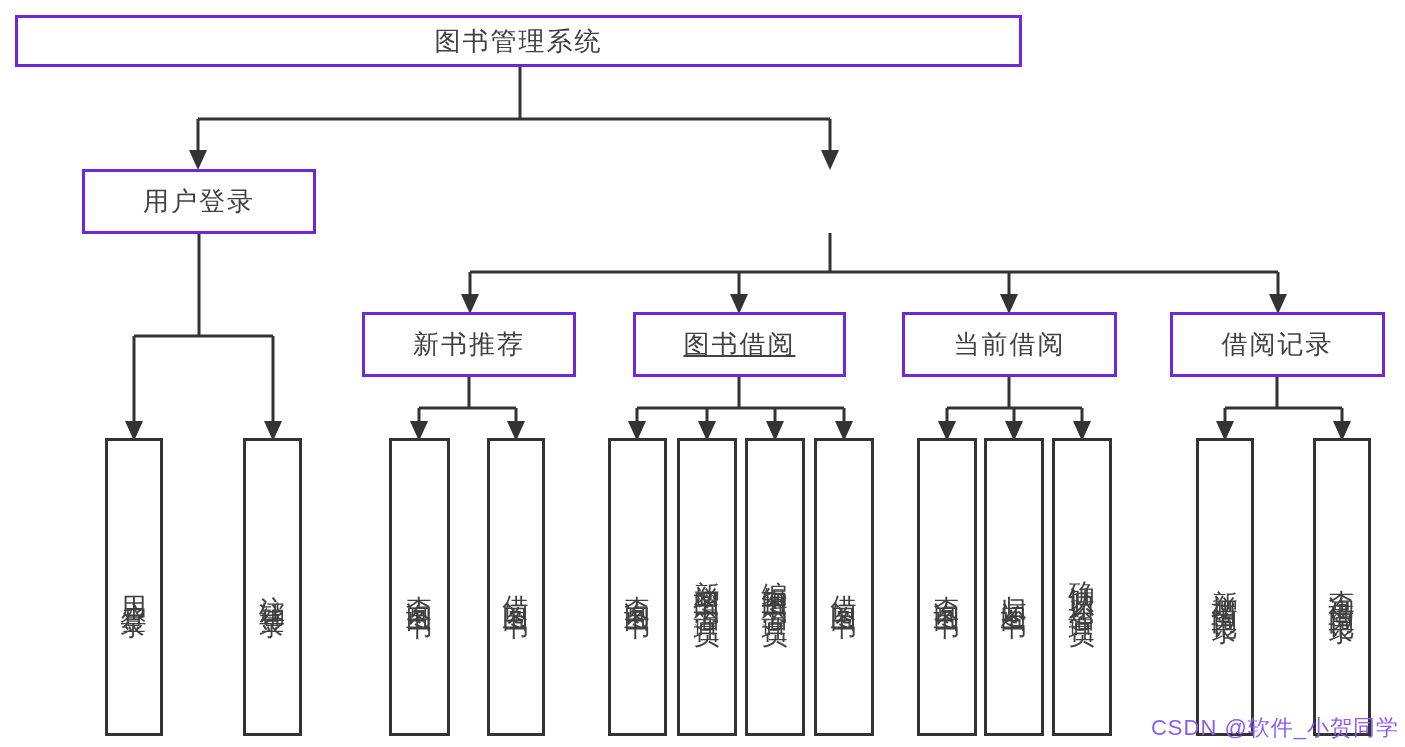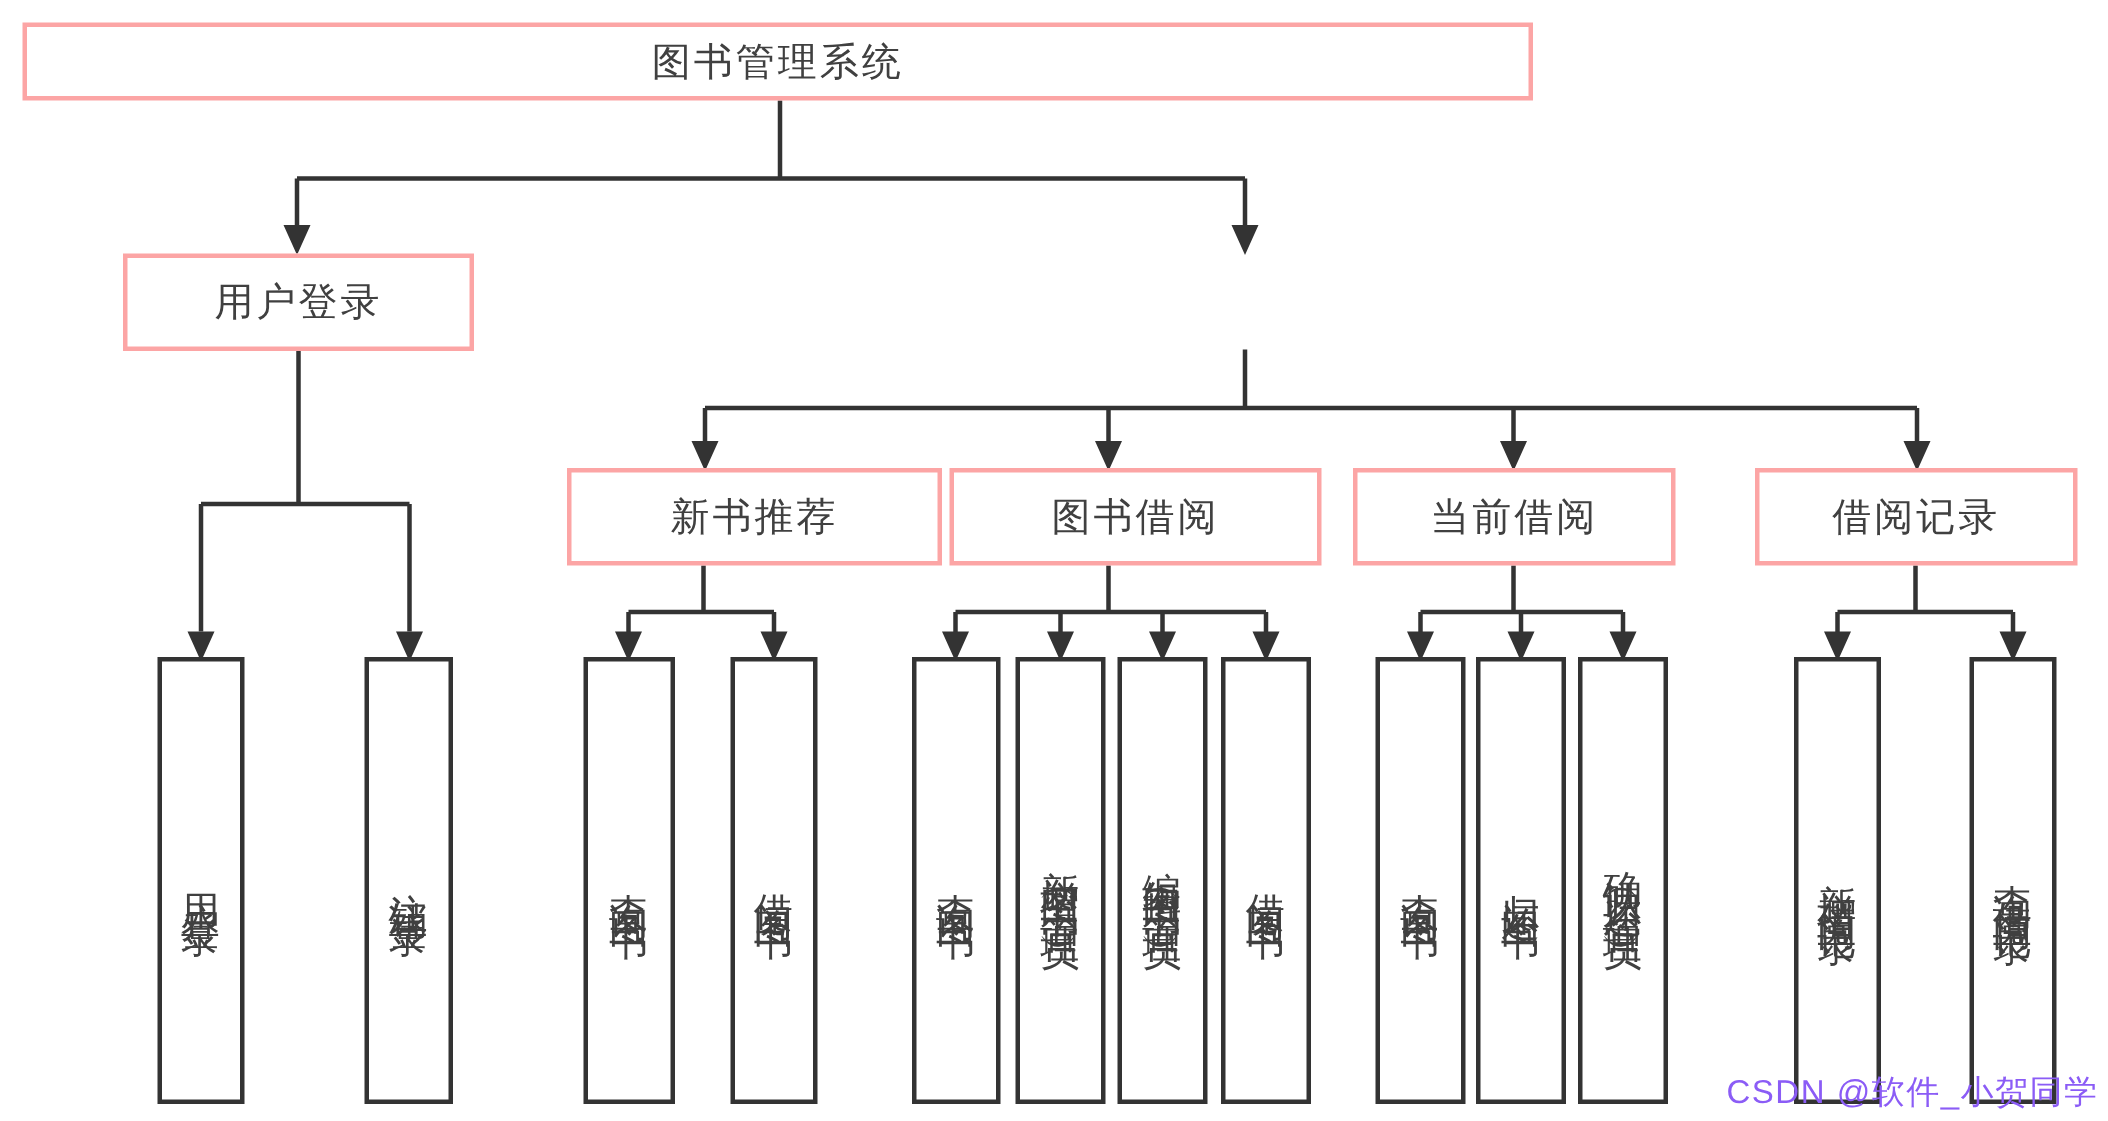--- a/index.html
+++ b/index.html
@@ -18,21 +18,21 @@
   .wires {
     position: absolute;
     left: 0; top: 0;
     width: 1405px; height: 747px;
     z-index: 0;
   }
   .box {
     position: absolute;
     box-sizing: border-box;
     background: #ffffff;
-    border: 3px solid #fca5a5;
+    border: 3px solid #6d28d9;
     color: #404040;
     display: flex;
     align-items: center;
     justify-content: center;
     font-size: 26px;
     letter-spacing: 2px;
     z-index: 1;
     white-space: nowrap;
   }
   .root-box {
@@ -98,22 +98,22 @@
       M766 421 L784 421 L775 441 Z  M835 421 L853 421 L844 441 Z
       M938 421 L956 421 L947 441 Z  M1005 421 L1023 421 L1014 441 Z
       M1073 421 L1091 421 L1082 441 Z
       M1216 421 L1234 421 L1225 441 Z  M1333 421 L1351 421 L1342 441 Z"></path>
   </svg>
 
   <div class="box root-box">图书管理系统</div>
 
   <div class="box lvl2" style="left:82px; width:234px;">用户登录</div>
 
-  <div class="box lvl3" style="left:378px; width:250px;">新书推荐</div>
-  <div class="box lvl3" style="left:633px; width:248px;">图书借阅</div>
+  <div class="box lvl3" style="left:362px; width:214px;">新书推荐</div>
+  <div class="box lvl3" style="left:633px; width:213px;text-decoration:underline;">图书借阅</div>
   <div class="box lvl3" style="left:902px; width:215px;">当前借阅</div>
   <div class="box lvl3" style="left:1170px; width:215px;text-align:center;">借阅记录</div>
 
   <div class="leaf" style="left:105px; width:58px;">
     <span class="vtext">用户登录</span>
   </div>
   <div class="leaf" style="left:243px; width:59px;">
     <span class="vtext">注销登录</span>
   </div>
 

